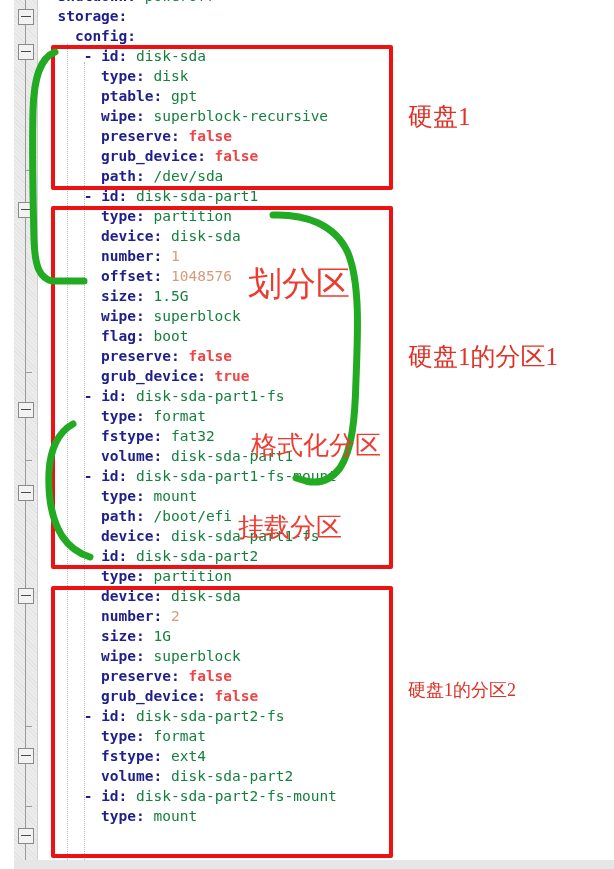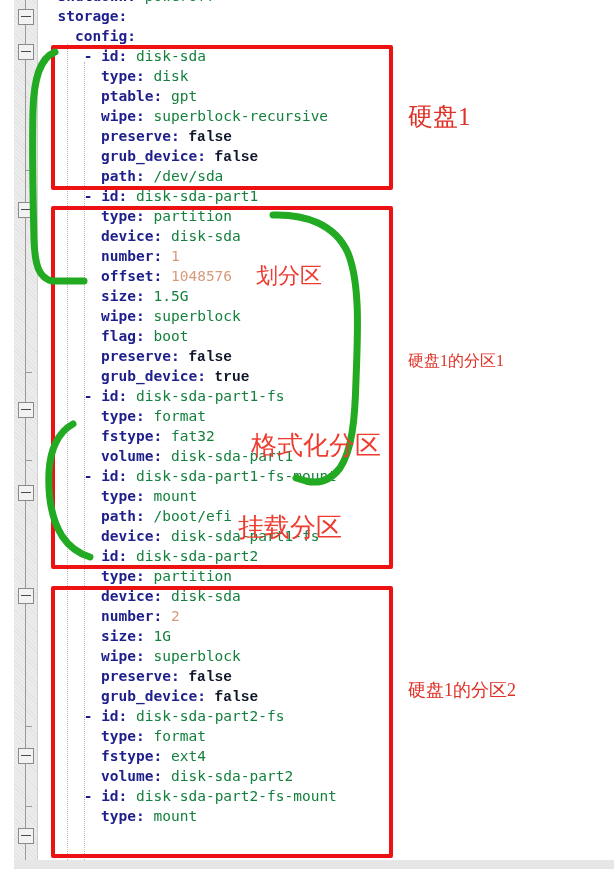--- a/index.html
+++ b/index.html
@@ -50,21 +50,21 @@
     position:absolute;left:40px;top:0;
     font-size:14.5px;
     line-height:20px;
     white-space:pre;
     letter-spacing:0px;
   }
   .ln{height:20px;}
   .k{color:#1f1f8c;font-weight:bold;}      
   .d{color:#1f1f8c;font-weight:bold;}      
   .v{color:#15803d;}                        
-  .b{color:#0f172a;font-weight:bold;font-family:Liberation Mono, monospace;}      
+  .b{color:#ef4444;font-weight:bold;}      
   .n{color:#d79b7b;}                        
   .p{color:#1f1f8c;font-weight:bold;}      
 
   .indent-guide{
     position:absolute;width:1px;
     border-left:1px dotted #b9b9b9;
   }
 
   
   .rbox{
@@ -130,23 +130,23 @@
       <path d="M55,52 C40,58 34,78 33,110 C32,150 33,200 34,240 C35,268 40,278 52,281 L84,281"></path>
 
       <path d="M273,215 C305,214 335,224 348,253 C360,283 358,330 356,380 C355,420 352,450 340,468 C330,481 318,484 306,481 L296,478"></path>
 
       <path d="M73,424 C58,432 50,450 49,472 C48,496 52,520 62,536 C70,548 80,554 90,557"></path>
     </g>
   </svg>
 
   <div id="side-labels">
       <div class="rlabel" style="left: 408px; top: 100px; font-size: 25px;">硬盘1</div>
-      <div class="rlabel" style="left: 408px; top: 351px; font-size: 16px; text-align: right;">硬盘1的分区1</div>
+      <div class="rlabel" style="left: 408px; top: 340px; font-size: 25px; text-align: right;">硬盘1的分区1</div>
       <div class="rlabel" style="left: 408px; top: 678px; font-size: 18px;">硬盘1的分区2</div>
     </div>
 
   <div id="inline-labels">
-      <div class="rlabel-in" style="left: 248px; top: 261px; font-size: 22px; margin-left: 8px;">划分区</div>
+      <div class="rlabel-in" style="left: 248px; top: 261px; font-size: 34px;">划分区</div>
       <div class="rlabel-in" style="left: 251px; top: 428px; font-size: 26px;">格式化分区</div>
       <div class="rlabel-in" style="left: 238px; top: 510px; font-size: 26px;">挂载分区</div>
     </div>
 
 </div>
 
 </body></html>

